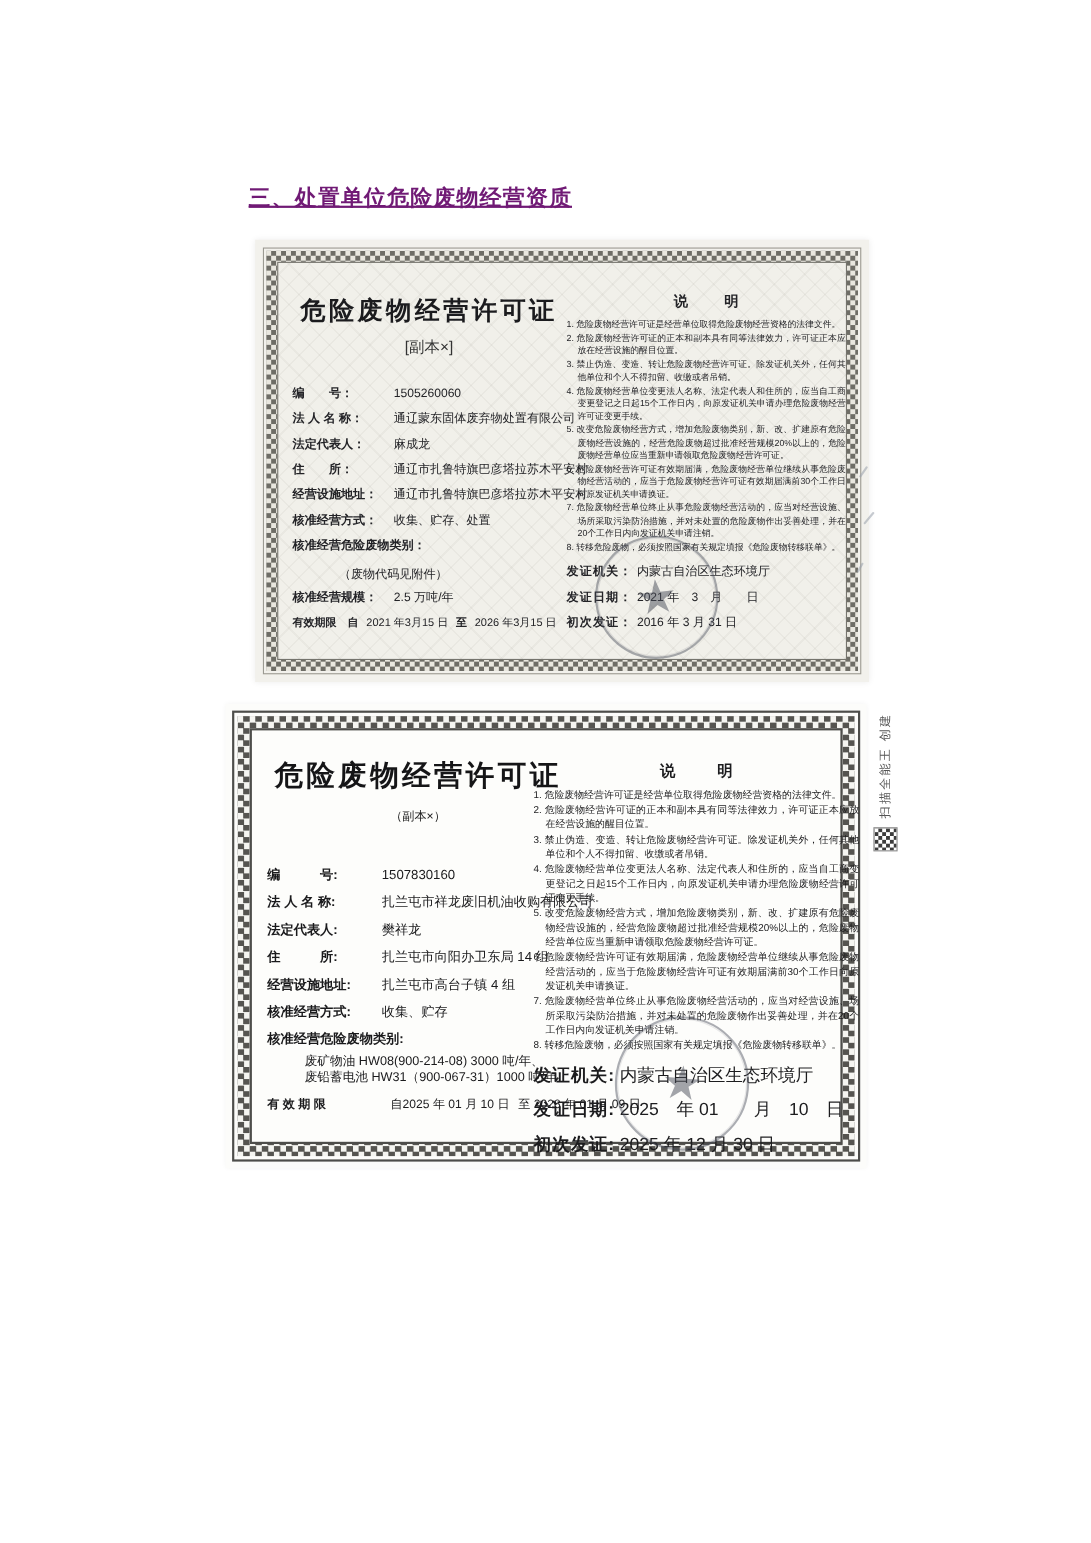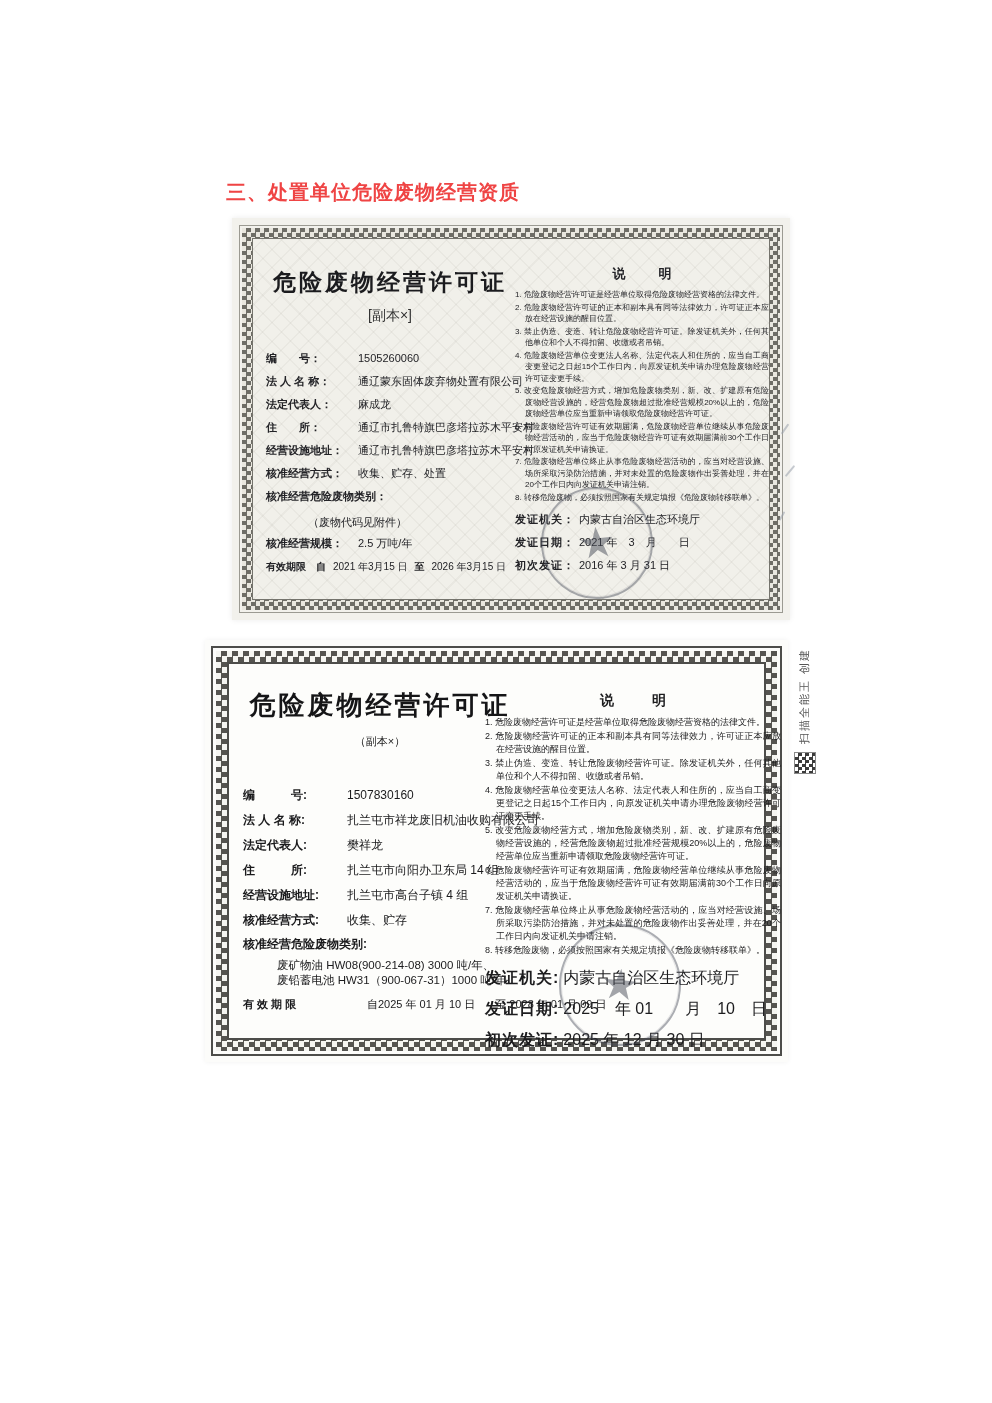--- a/index.html
+++ b/index.html
@@ -1,19 +1,19 @@
 <!DOCTYPE html>
 <html><head>
 <meta charset="utf-8">
 <style>
   * { box-sizing: border-box; margin: 0; padding: 0; }
   body { background: #ffffff; font-family: "Liberation Sans", sans-serif; }
   .page { position: relative; width: 992px; height: 1403px; background: #ffffff; overflow: hidden; }
 
-  .heading { position: absolute; left: 226px; top: 180px; font: 700 20px/1.25 "Liberation Sans", sans-serif; color: #ef4444; letter-spacing: 1px; }
+  .heading { position: absolute; left: 226px; top: 168px; font: 700 20px/1.25 "Liberation Sans", sans-serif; color: #701a75; letter-spacing: 1px; text-decoration: underline; }
 
   
   .cert { position: absolute; }
   .frame { position: absolute; }
   .band  { position: absolute; }
   .inner { position: absolute; }
 
   
   .cert1 { left: 232px; top: 218px; width: 558px; height: 402px; background: #f2f1ec; box-shadow: 0 0 6px rgba(0,0,0,0.08); }
   .f1 { inset: 7px; border: 1px solid #9b9a92; }
@@ -59,21 +59,21 @@
   .t2 { font: 700 26px/1.25 "Liberation Serif", serif; letter-spacing: 3px; }
   .s2 { margin-top: 11px; font-size: 11px; color: #222; }
 
   .c2-fields { position: absolute; left: 14px; top: 123px; width: 306px; font-size: 12px; color: #1a1a1c; }
   .c2-fields .row { margin-bottom: 9px; line-height: 16px; }
   .c2-fields .lbl { min-width: 104px; flex: none; }
   .cat { margin: 2px 0 8px 0; font-size: 11.5px; line-height: 15px; }
   .cat .sub { display: block; padding-left: 34px; font-weight: 400; }
   .scale .vblock { line-height: 13px; font-size: 10.5px; }
   .scale .vblock span { display: block; }
-  .v2 { font-size: 11px; gap: 20px; margin-top: 4px; }
+  .v2 { font-size: 11px; gap: 8px; margin-top: 4px; }
 
   .c2-right { position: absolute; left: 256px; top: 28px; width: 296px; color: #1c1c1e; }
   .nt2 { text-align: center; font-weight: 700; font-size: 14px; letter-spacing: 12px; padding-left: 12px; margin-bottom: 6px; }
   .n2 { font-size: 9px; line-height: 13px; }
   .n2 .note { padding-left: 11px; text-indent: -11px; }
   .issue2 { margin-top: 11px; font-size: 16px; text-align: right; }
   .issue2 .irow { margin-bottom: 10px; }
 
   
   .stamp { position: absolute; border-radius: 50%; border: 2px solid rgba(72,76,88,0.45); display: flex; align-items: center; justify-content: center; pointer-events: none; box-shadow: inset 0 0 0 1px rgba(72,76,88,0.12); }

